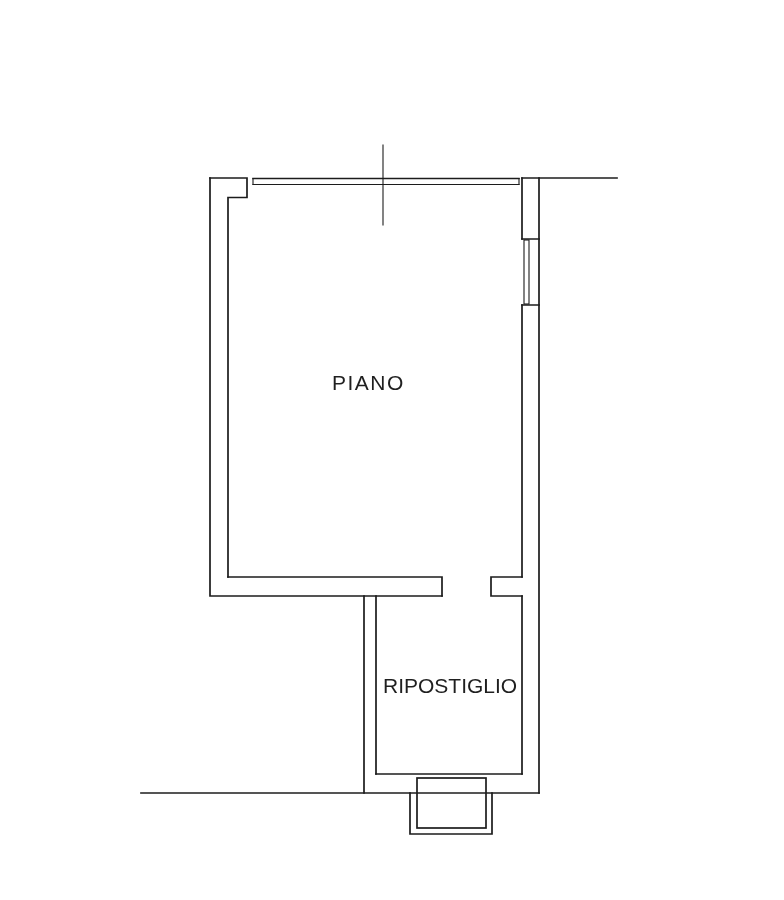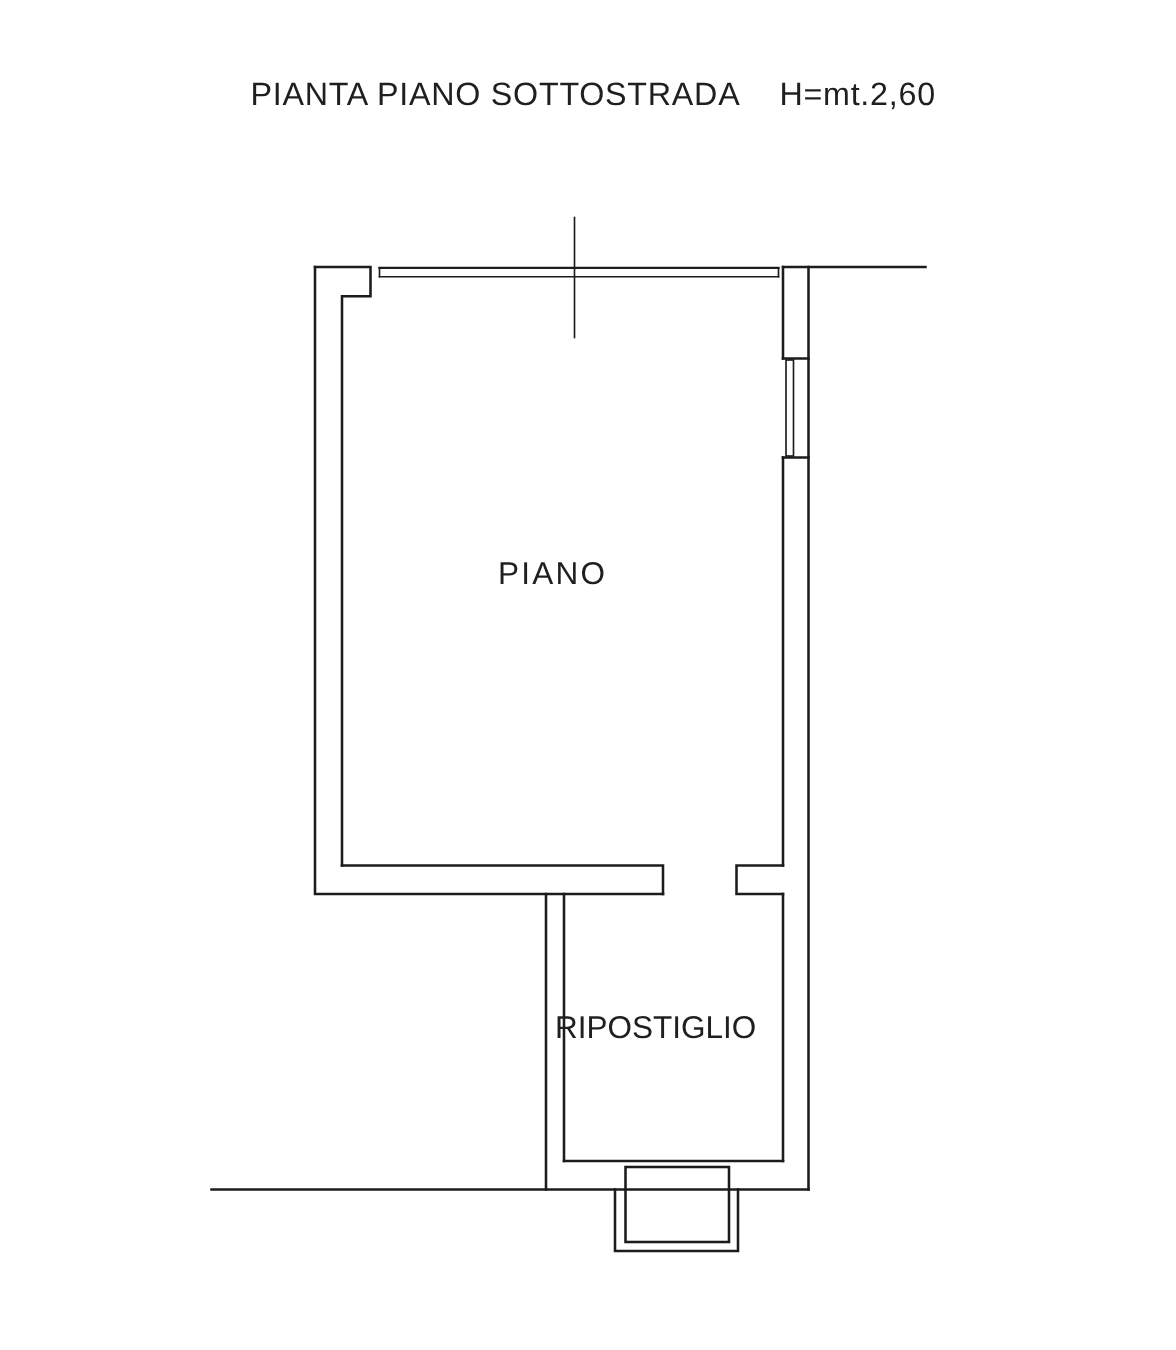--- a/index.html
+++ b/index.html
@@ -38,21 +38,21 @@
     display: inline-block;
     margin-left: 26px;
   }
   .room-garage {
     left: 332px;
     top: 372px;
     font-size: 21px;
     letter-spacing: 1.5px;
   }
   .room-ripostiglio {
-    left: 370px;
+    left: 383px;
     top: 675px;
     font-size: 21px;
     letter-spacing: 0px;
   }
 </style>
 </head>
 <body>
 
 <div class="canvas">
 
@@ -92,21 +92,18 @@
       <path d="M253,178.5 L519,178.5" stroke-width="1.5"></path>
       <path d="M253,184.5 L519,184.5"></path>
       <path d="M253,178.5 L253,184.5 M519,178.5 L519,184.5"></path>
 
       <path d="M383,145 L383,225"></path>
 
       <rect x="524" y="240" width="5" height="64"></rect>
     </g>
   </svg>
 
-  <div class="label title">
-    <span>PIANTA PIANO SOTTOSTRADA</span><span class="height-note">H=mt.2,60</span>
-  </div>
 
   <div class="label room-garage">PIANO</div>
 
   <div class="label room-ripostiglio">RIPOSTIGLIO</div>
 
 </div>
 
 </body></html>

